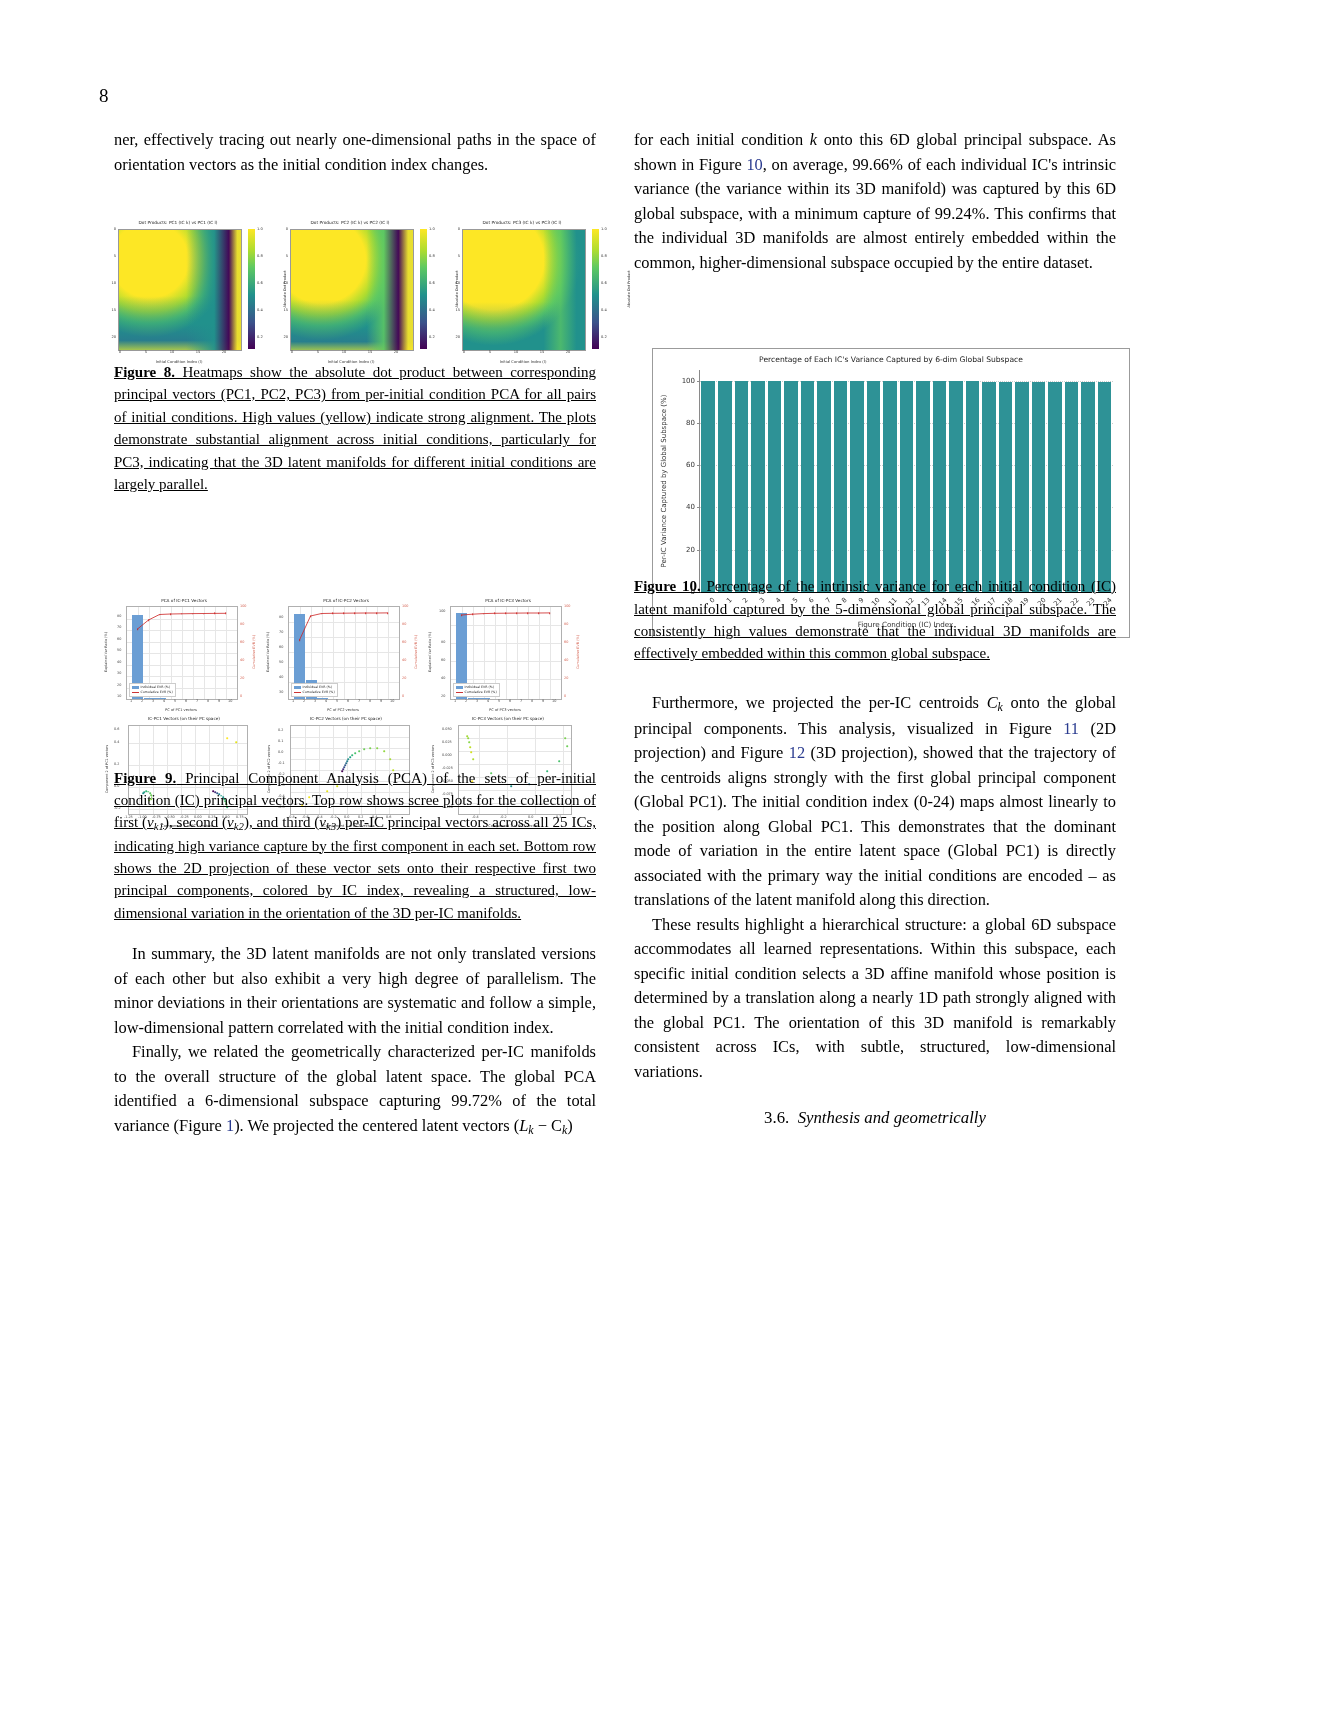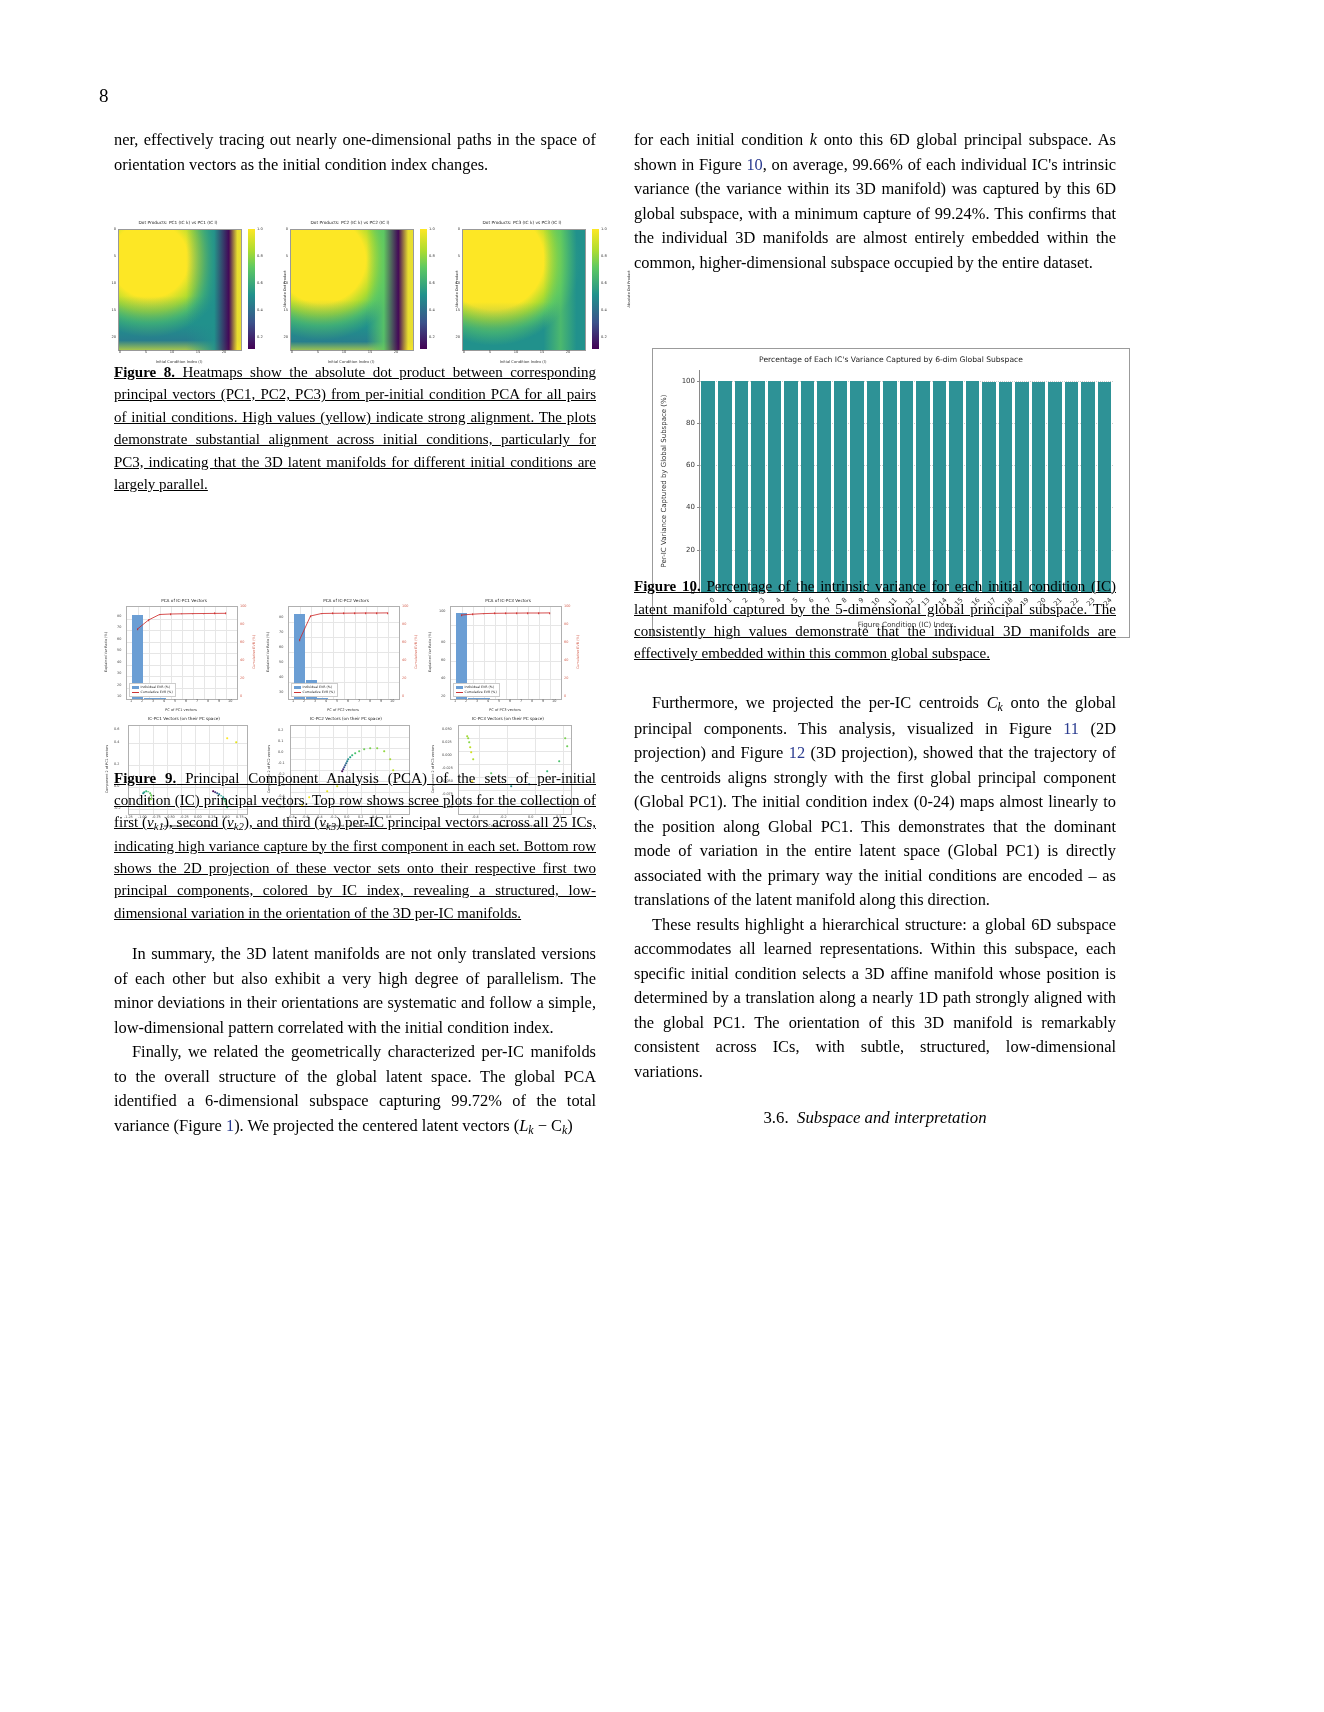--- a/index.html
+++ b/index.html
@@ -917,18 +917,18 @@
 
     <div style="height:300px;"></div>
 
     <p class="caption"><b>Figure 10.</b><span> Percentage of the intrinsic variance for each initial condition (IC) latent manifold captured by the 5-dimensional global principal subspace. The consistently high values demonstrate that the individual 3D manifolds are effectively embedded within this common global subspace.</span></p>
 
     <p class="ind gap" style="text-indent:18px; margin-top:26px;"><span>Furthermore, we projected the per-IC centroids </span><span class="math-it">C</span><span class="sub">k</span><span> onto the global principal components. This analysis, visualized in Figure </span><span class="figref">11</span><span> (2D projection) and Figure </span><span class="figref">12</span><span> (3D projection), showed that the trajectory of the centroids aligns strongly with the first global principal component (Global PC1). The initial condition index (0-24) maps almost linearly to the position along Global PC1. This demonstrates that the dominant mode of variation in the entire latent space (Global PC1) is directly associated with the primary way the initial conditions are encoded – as translations of the latent manifold along this direction.</span></p>
 
     <p class="indent">These results highlight a hierarchical structure: a global 6D subspace accommodates all learned representations. Within this subspace, each specific initial condition selects a 3D affine manifold whose position is determined by a translation along a nearly 1D path strongly aligned with the global PC1. The orientation of this 3D manifold is remarkably consistent across ICs, with subtle, structured, low-dimensional variations.</p>
 
     <div class="sec-head">
-      <span class="num">3.6.</span>&nbsp;&nbsp;<span>Subspace and interpretation</span>
+      <span class="num">3.6.</span>&nbsp;&nbsp;<span>Synthesis and geometrically</span>
     </div>
 
   </div>
 
 </div>
 
 </body></html>

